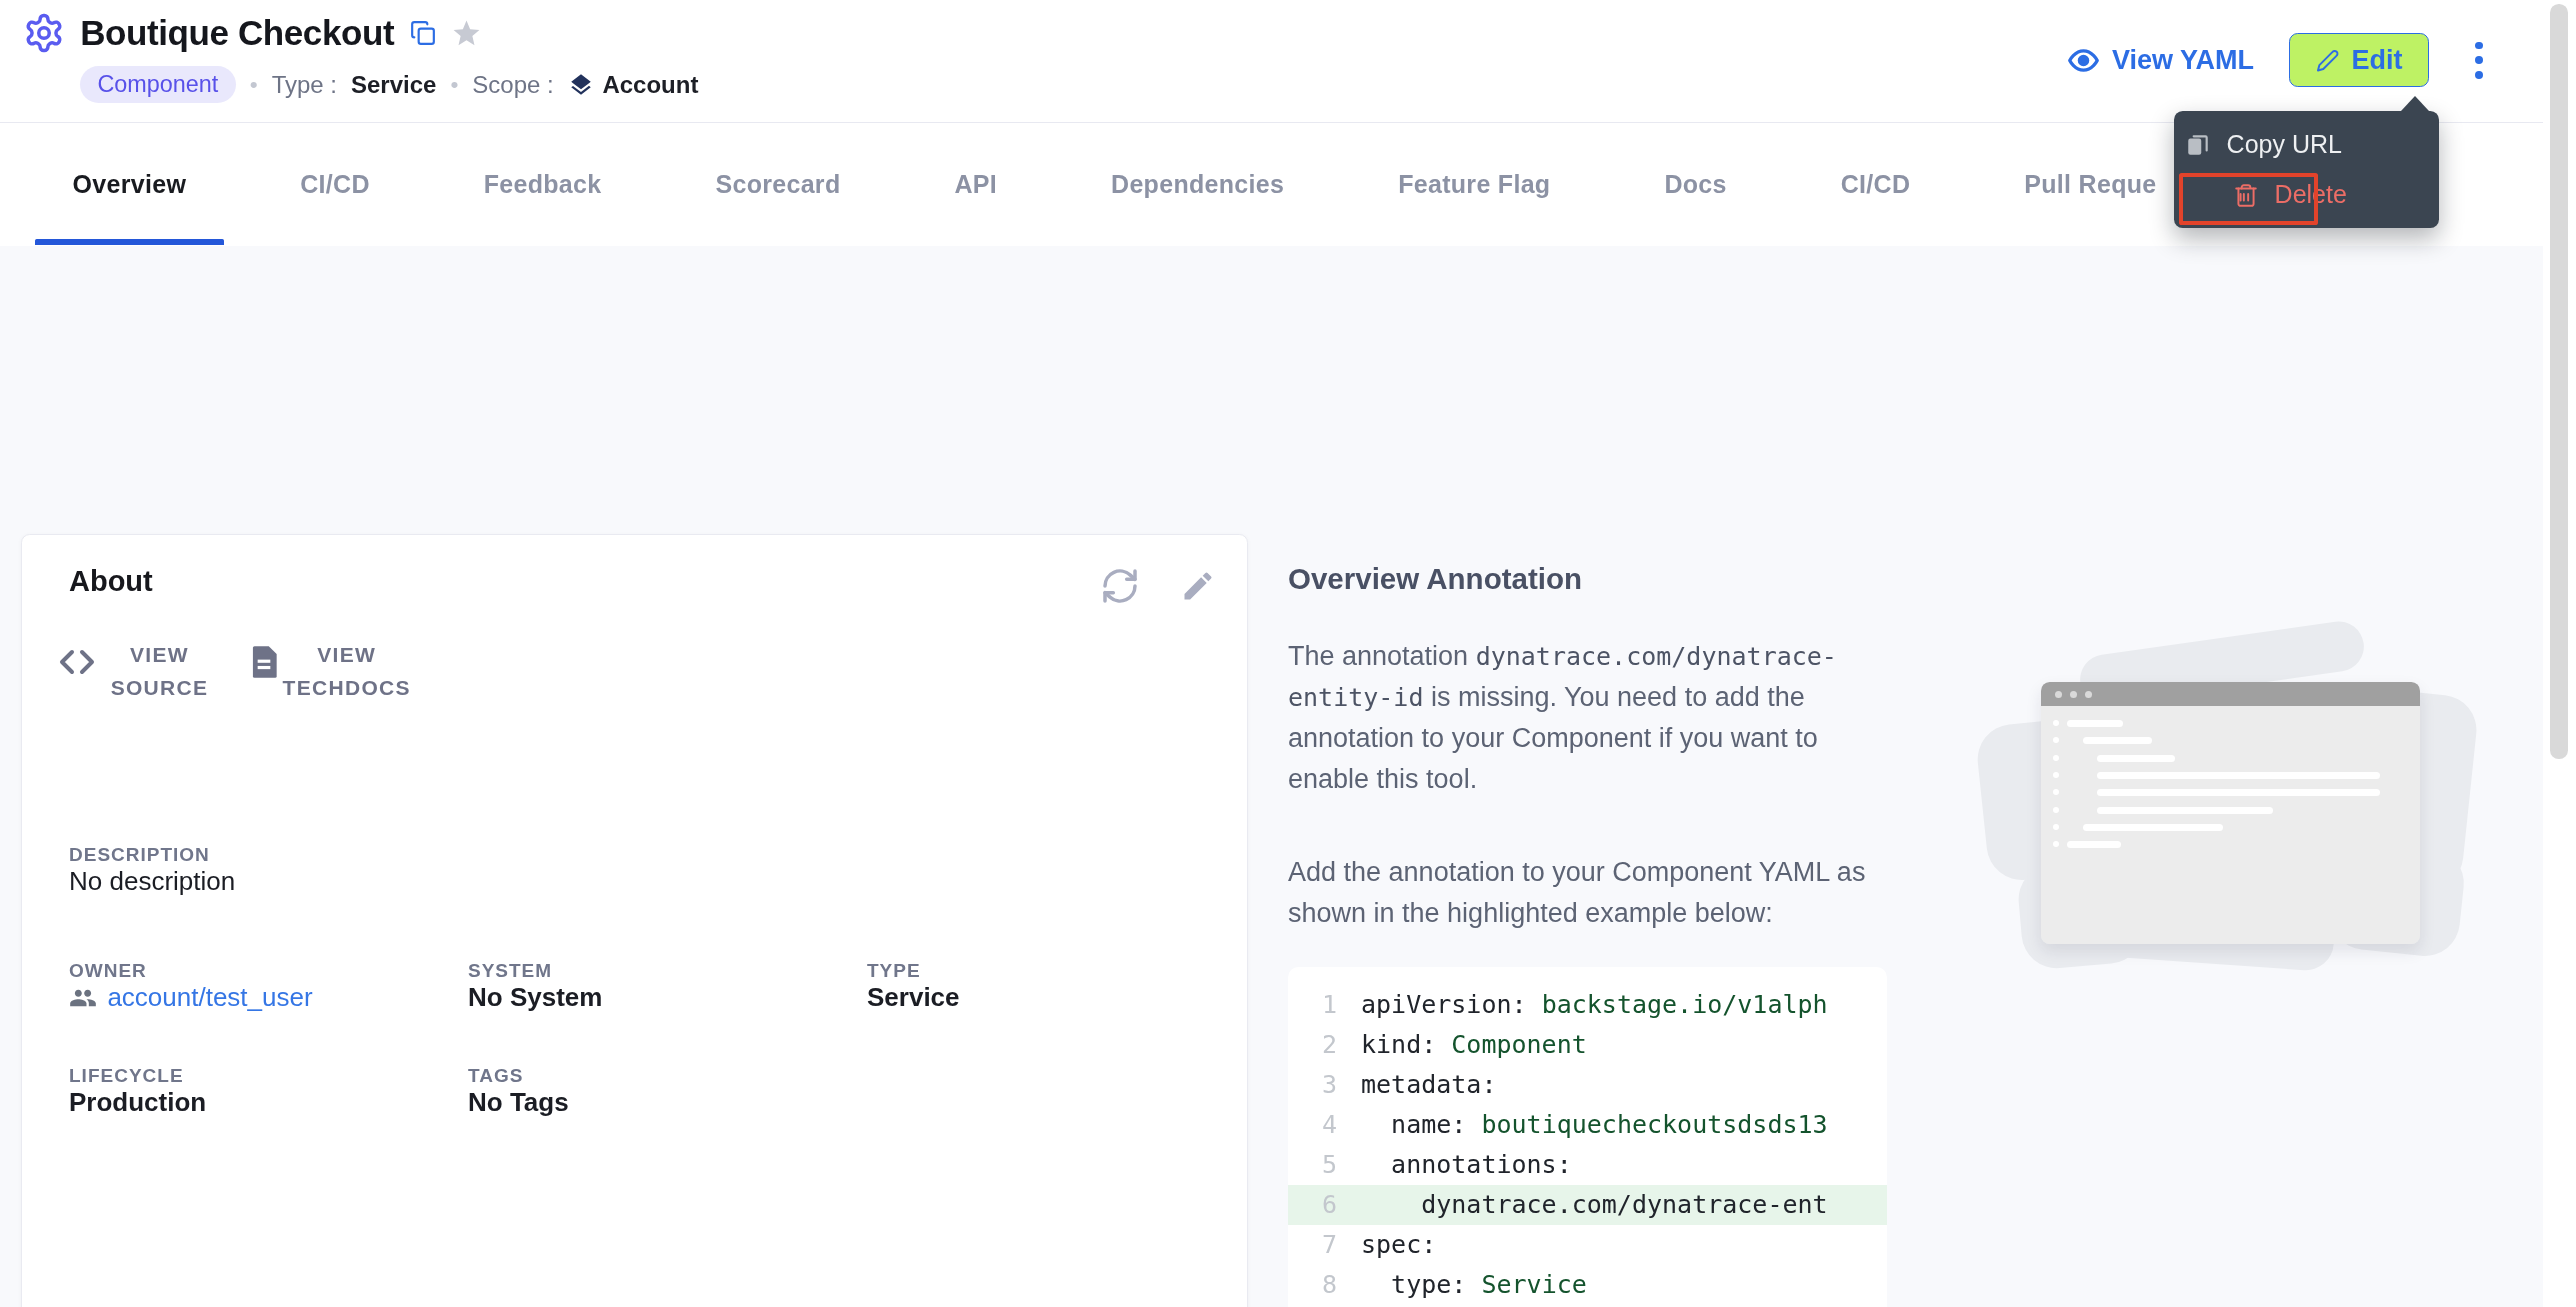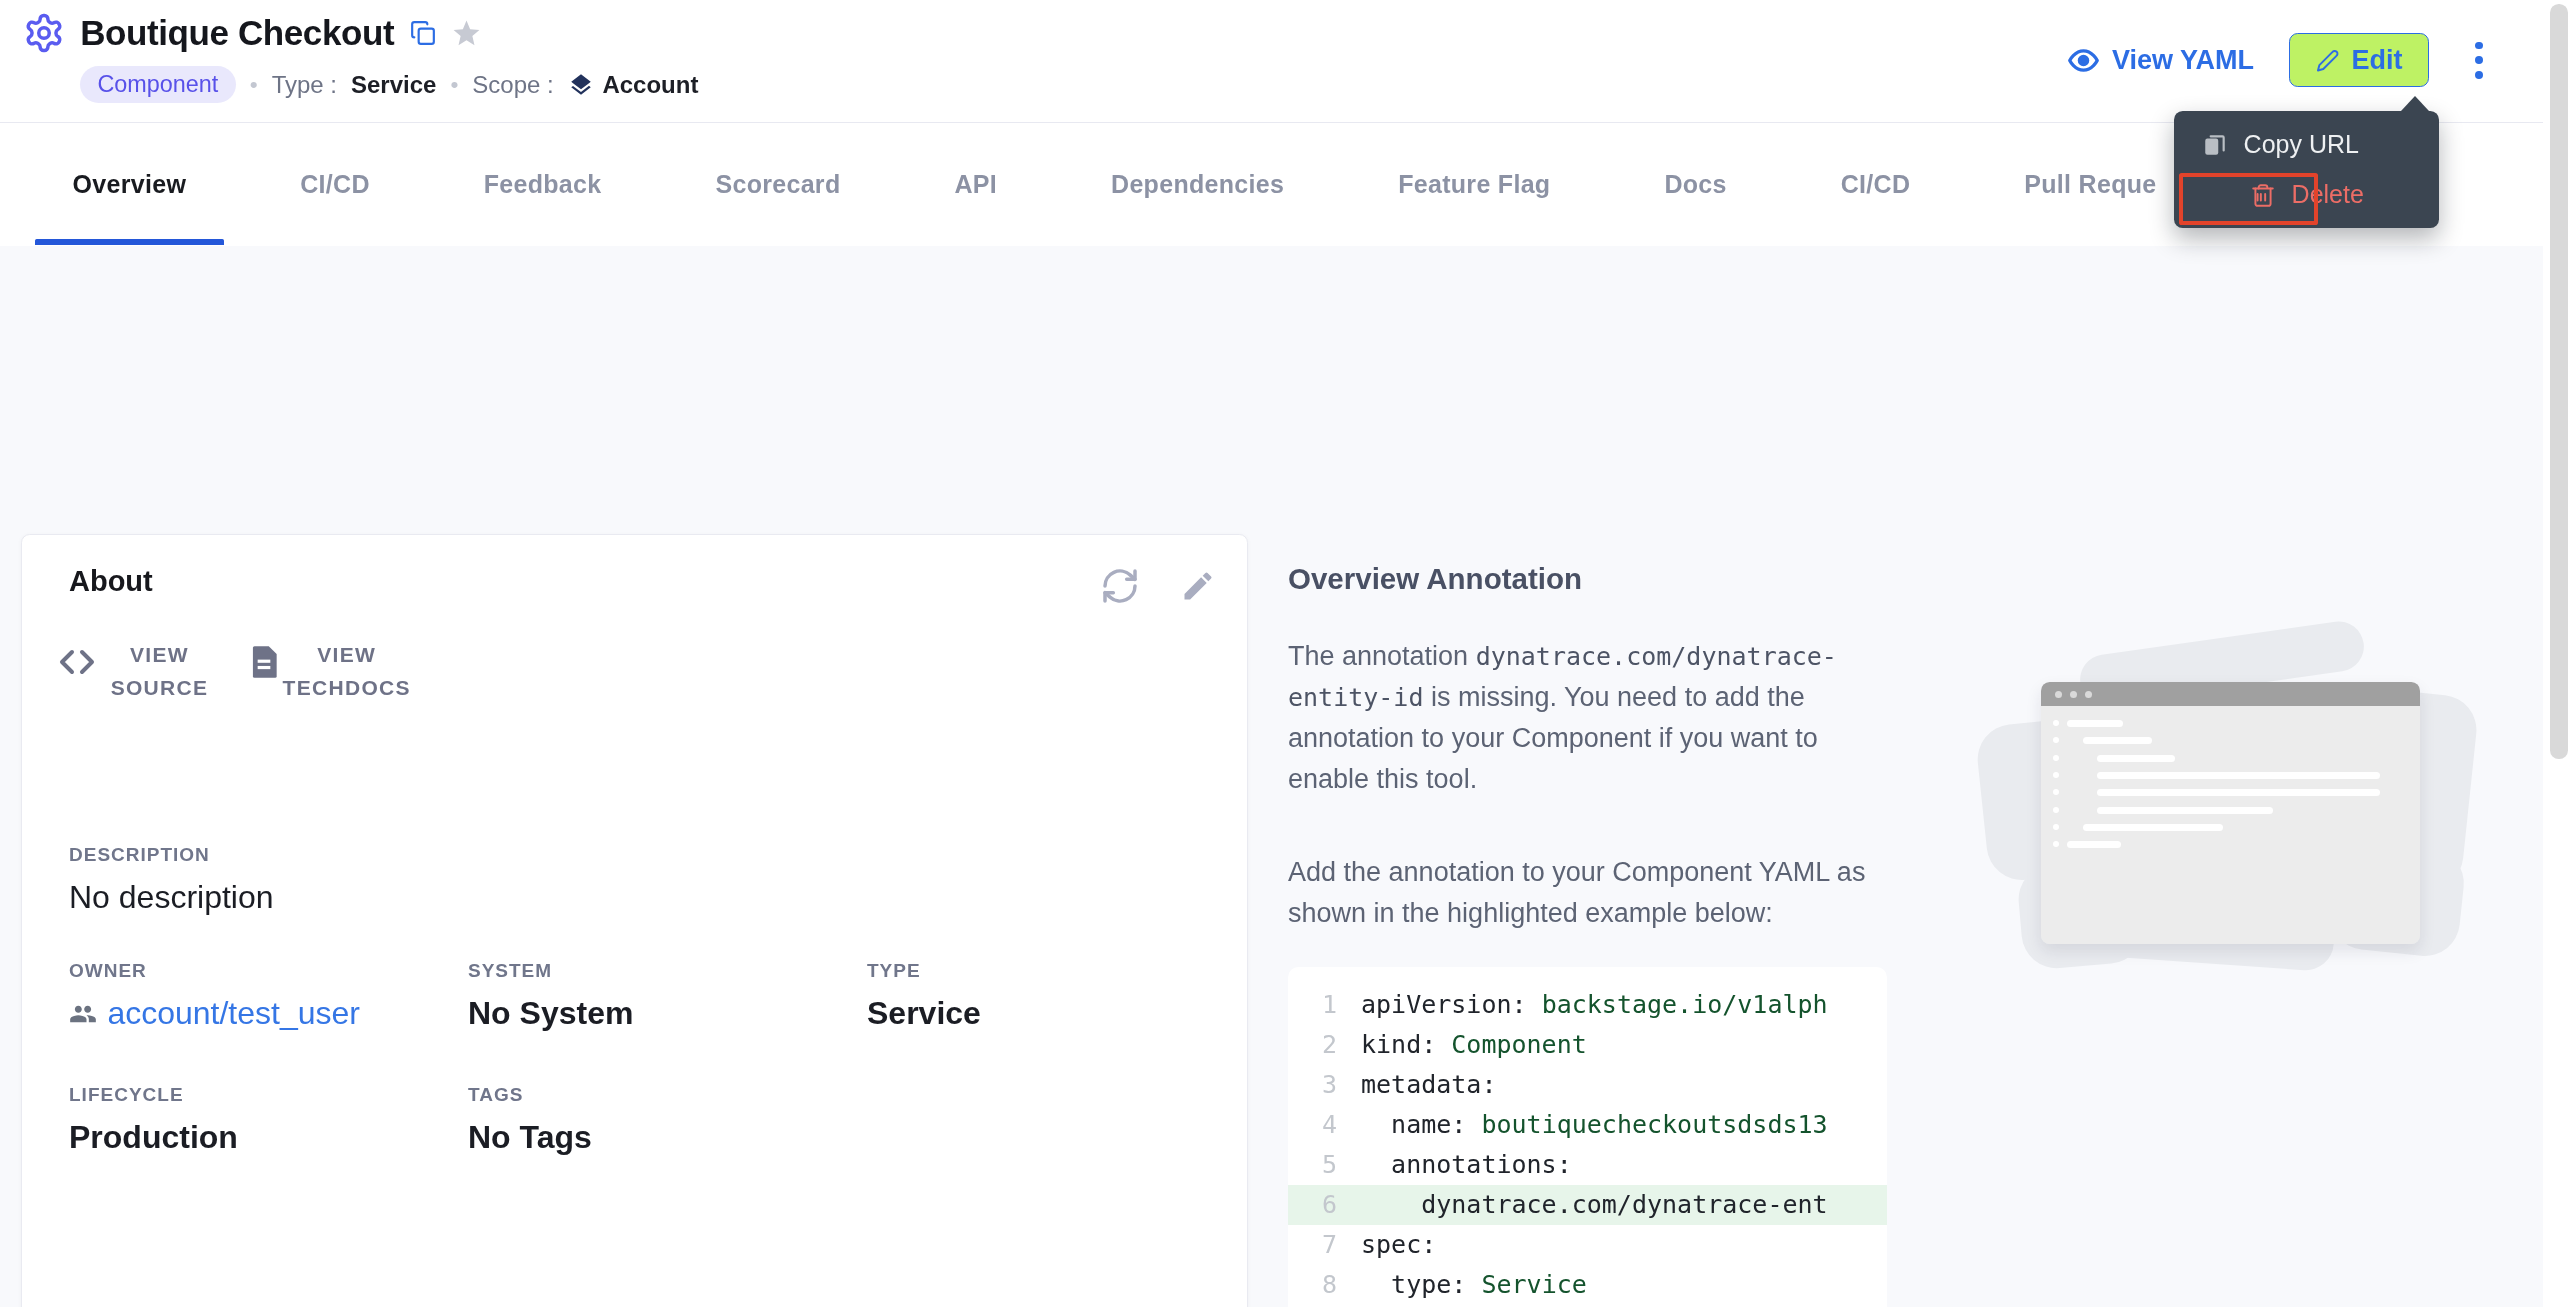--- a/index.html
+++ b/index.html
@@ -40,21 +40,21 @@
   .content { position:absolute; left:0; top:246px; width:100%; height:1061px; background:#f8f9fc;padding-left:28px; }
 
   
   .about-card { position:absolute; left:21px; top:288px; width:1227px; height:963px; background:#fff; border:0.9px solid #e9eaf1; border-radius:8.7px; box-shadow:0 1.7px 5.2px rgba(20,20,40,.04); z-index:2; }
   .about-card h2 { position:absolute; left:47px; top:29.5px; font-size:29px; font-weight:700; color:#17181d; }
   .card-icons { position:absolute; right:31px; top:31px; display:flex; gap:40px; color:#a9adc0; }
   .card-links { position:absolute; left:35px; top:85px; display:flex; gap:22.6px; }
   .card-link { display:flex; flex-direction:row; align-items:center; width:165px; color:#6e7287; cursor:pointer; }
   .card-link .lbl { margin-top:19px; font-size:21px; font-weight:700; letter-spacing:1.3px; text-align:center; line-height:1.55; }
   .field-label { font-size:19px; font-weight:700; letter-spacing:1px; color:#70768b; }
-  .field-value { font-size:32px; color:#1b1d24; font-weight:600; margin-top:13px; display:flex; align-items:center; gap:10.4px; }
+  .field-value { font-size:26px; color:#1b1d24; font-weight:600; margin-top:0; display:flex; align-items:center; gap:10.4px; }
   .field-value.plain { font-weight:400; }
   .field-value a { color:#3576e5; text-decoration:none; font-weight:400; }
   .desc-block { position:absolute; left:47px; top:309px; }
   .field-grid { position:absolute; left:47px; top:425px; width:1146px; display:grid; grid-template-columns:399px 399px 347px; row-gap:52px; }
 
   
   .panel { position:absolute; left:1288px; top:316px; width:608px; z-index:2; }
   .panel h2 { font-size:29.5px; font-weight:700; color:#495064; }
   .panel p { margin-top:40px; width:587px; font-size:27px; line-height:1.52; color:#5c6374; }
   .panel p.second { margin-top:52px; }
@@ -72,21 +72,21 @@
   .mini-window { position:absolute; left:45px; top:41px; width:379px; height:262px; border-radius:8.7px; box-shadow:0 7px 15.6px rgba(30,30,60,.10); overflow:hidden; }
   .mini-titlebar { height:24px; background:#a0a0a0; display:flex; align-items:center; gap:7.8px; padding-left:14px; }
   .mini-titlebar i { width:7px; height:7px; border-radius:50%; background:#d9d9d9; }
   .mini-body { position:relative; height:238px; background:#ececec; }
   .mini-dot { position:absolute; width:6px; height:6px; border-radius:50%; background:#fff; left:12px; }
   .mini-bar { position:absolute; height:7px; border-radius:3.5px; background:#fff; }
 
   
   .menu { position:absolute; left:2174px; top:111px; width:265px; background:#3b4551; border-radius:8.7px; padding:8.7px 0; box-shadow:0 10.4px 24px rgba(10,15,25,.30); z-index:50; }
   .menu-arrow { position:absolute; top:-14.8px; right:10.4px; width:0; height:0; border-left:14.8px solid transparent; border-right:14.8px solid transparent; border-bottom:15.6px solid #3b4551; }
-  .menu-item { height:50px; display:flex; align-items:center; gap:15.6px; padding-left:28px; font-size:25px; color:#eef0f2; cursor:pointer; }
+  .menu-item { height:50px; display:flex; align-items:center; gap:15.6px; padding-left:11px; font-size:25px; color:#eef0f2; cursor:pointer; }
   .menu-item.danger { color:#ec6d66;margin-left:48px; }
   .hl-box { position:absolute; left:5.2px; top:62px; width:139px; height:52px; border:4.3px solid #e2432b; border-radius:2.6px; pointer-events:none; }
 
   
   .page-scrollbar { position:absolute; right:0; top:0; width:33px; height:100%; background:#ffffff; z-index:60; }
   .page-scrollbar .thumb { position:absolute; left:7px; top:4.3px; width:18px; height:755px; background:#d9d9d9; border-radius:8.7px; cursor:pointer; }
 
   svg { display:block; }
 </style>
 </head>

